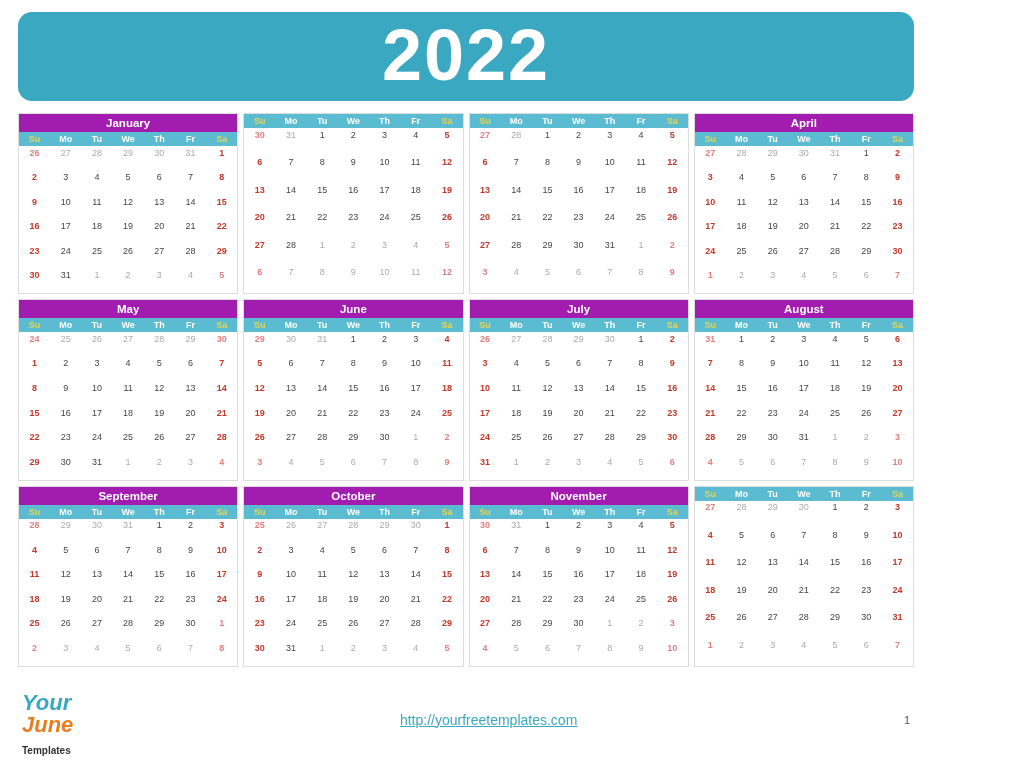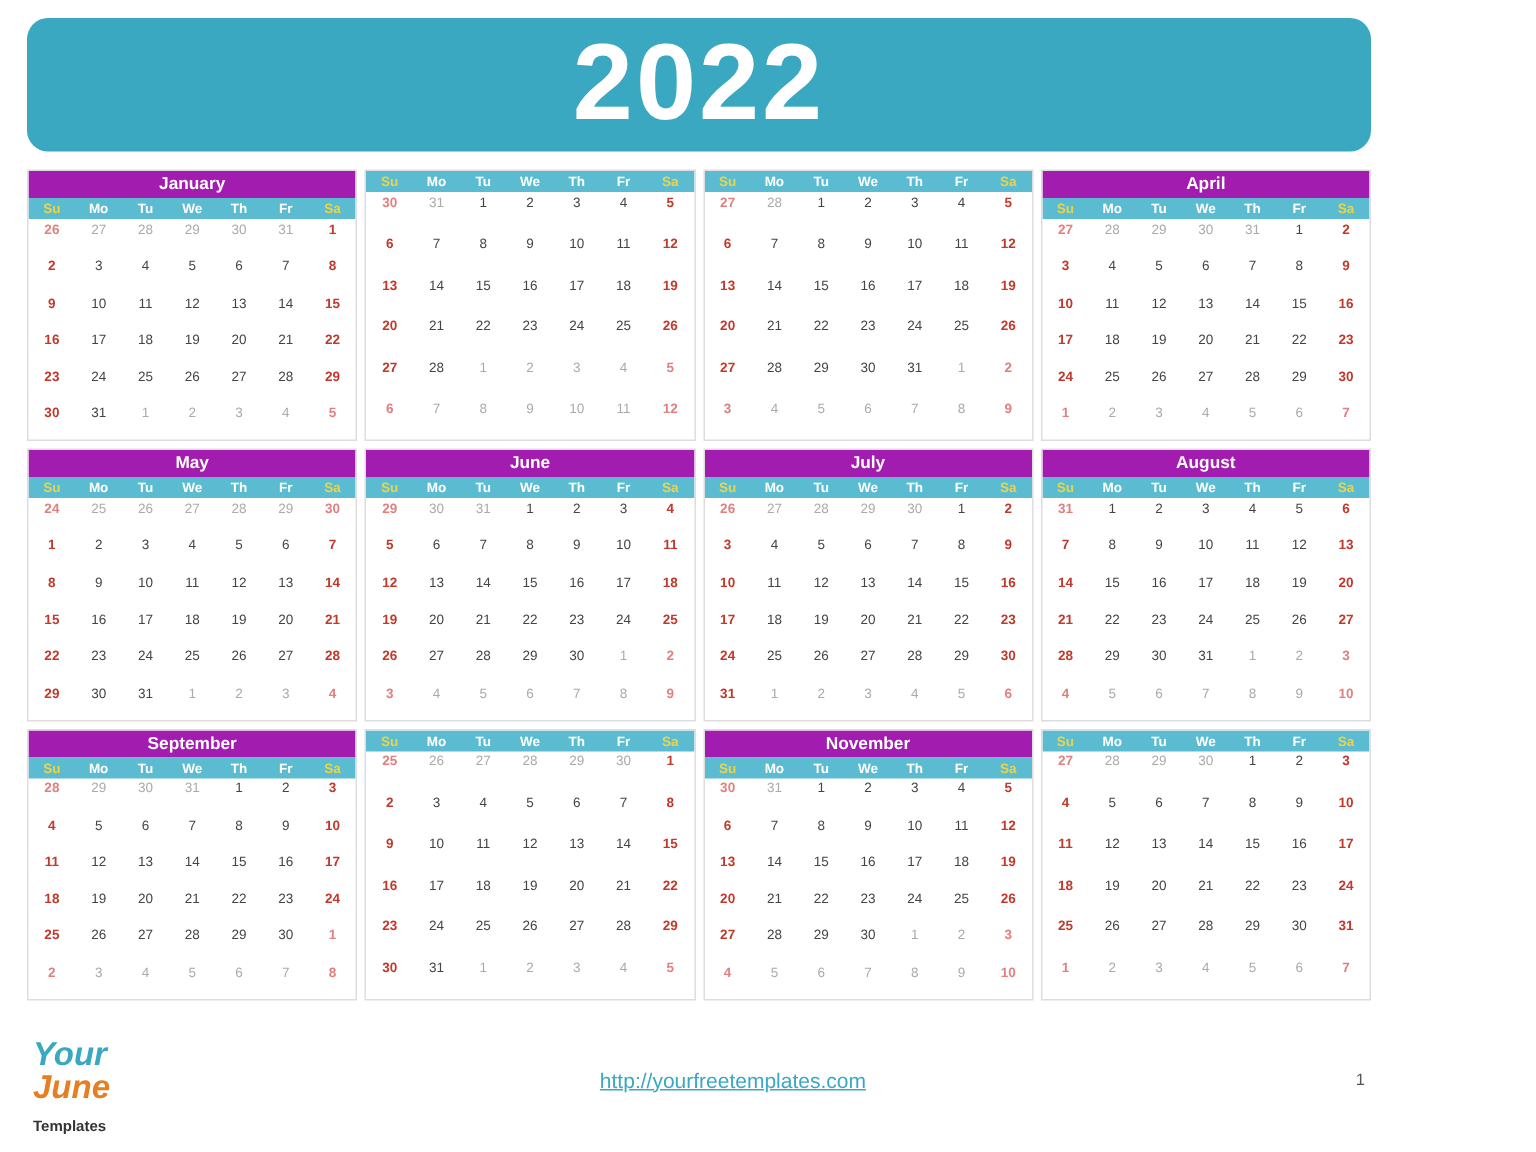--- a/index.html
+++ b/index.html
@@ -598,20 +598,21 @@
           <div class="day-cell sun other">2</div>
           <div class="day-cell other">3</div>
           <div class="day-cell other">4</div>
           <div class="day-cell other">5</div>
           <div class="day-cell other">6</div>
           <div class="day-cell other">7</div>
           <div class="day-cell sat other">8</div>
         </div>
       </div>
       <div class="month-block">
+        <div class="month-title">October</div>
         <div class="month-dow-row">
           <div class="dow-cell sun">Su</div>
           <div class="dow-cell">Mo</div>
           <div class="dow-cell">Tu</div>
           <div class="dow-cell">We</div>
           <div class="dow-cell">Th</div>
           <div class="dow-cell">Fr</div>
           <div class="dow-cell sat">Sa</div>
         </div>
         <div class="month-days">

